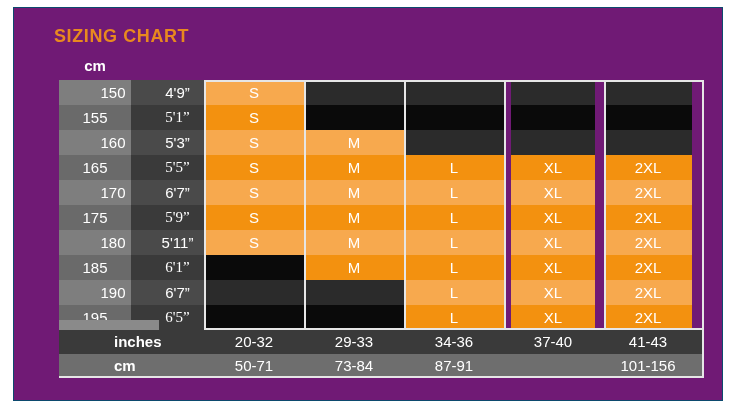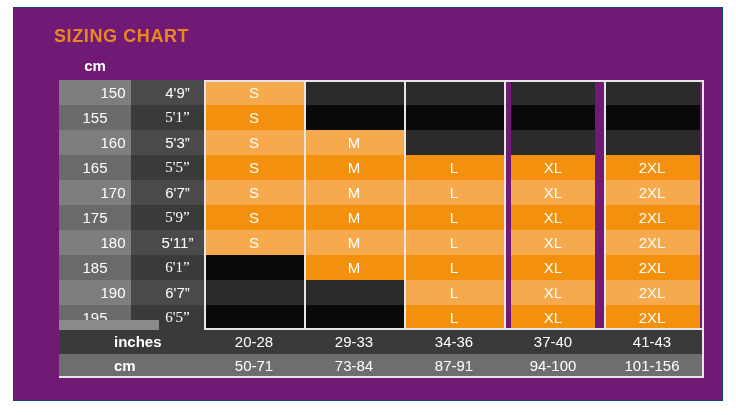--- a/index.html
+++ b/index.html
@@ -81,21 +81,21 @@
     box-sizing: border-box;
     white-space: nowrap;
   }
   
   .c-cm   { left: 0px;   width: 72px;  }
   .c-ft   { left: 72px;  width: 93px;  }
   .c-s    { left: 145px; width: 100px; }
   .c-m    { left: 245px; width: 100px; }
   .c-l    { left: 345px; width: 100px; }
   .c-xl   { left: 445px; width: 84px; margin-left: 7px; }
-  .c-2xl  { left: 545px; width: 96px; }
+  .c-2xl  { left: 545px; width: 88px; }
 
   
   .cmA { background: #7e7e7e; padding-left: 36px; }
   .cmB { background: #6a6a6a; }
   .ftA { background: #4a4a4a; }
   .ftB { background: #3a3a3a; font-family: Liberation Serif, serif; }
 
   
   .onA { background: #f7a94e; }
   .onB { background: #f3910f; }
@@ -314,31 +314,30 @@
       <div class="vline" style="left:545px;height:250px;"></div>
     </div>
 
     <div id="waist-tab"></div>
     <div id="waist"></div>
     <div id="waist-label">WAIST</div>
 
     <div id="footer">
         <div class="frow inches">
           <div class="fcell flabel">inches</div>
-          <div class="fcell c-s">20-28</div>
+          <div class="fcell c-s">20-32</div>
           <div class="fcell c-m">29-33</div>
           <div class="fcell c-l">34-36</div>
           <div class="fcell c-xl">37-40</div>
           <div class="fcell c-2xl">41-43</div>
         </div>
         <div class="frow cmrow">
           <div class="fcell flabel">cm</div>
           <div class="fcell c-s">50-71</div>
           <div class="fcell c-m">73-84</div>
           <div class="fcell c-l">87-91</div>
-          <div class="fcell c-xl">94-100</div>
           <div class="fcell c-2xl">101-156</div>
         </div>
       </div>
     <div id="footer-border"></div>
 
   </div>
 </div>
 
 </body></html>

